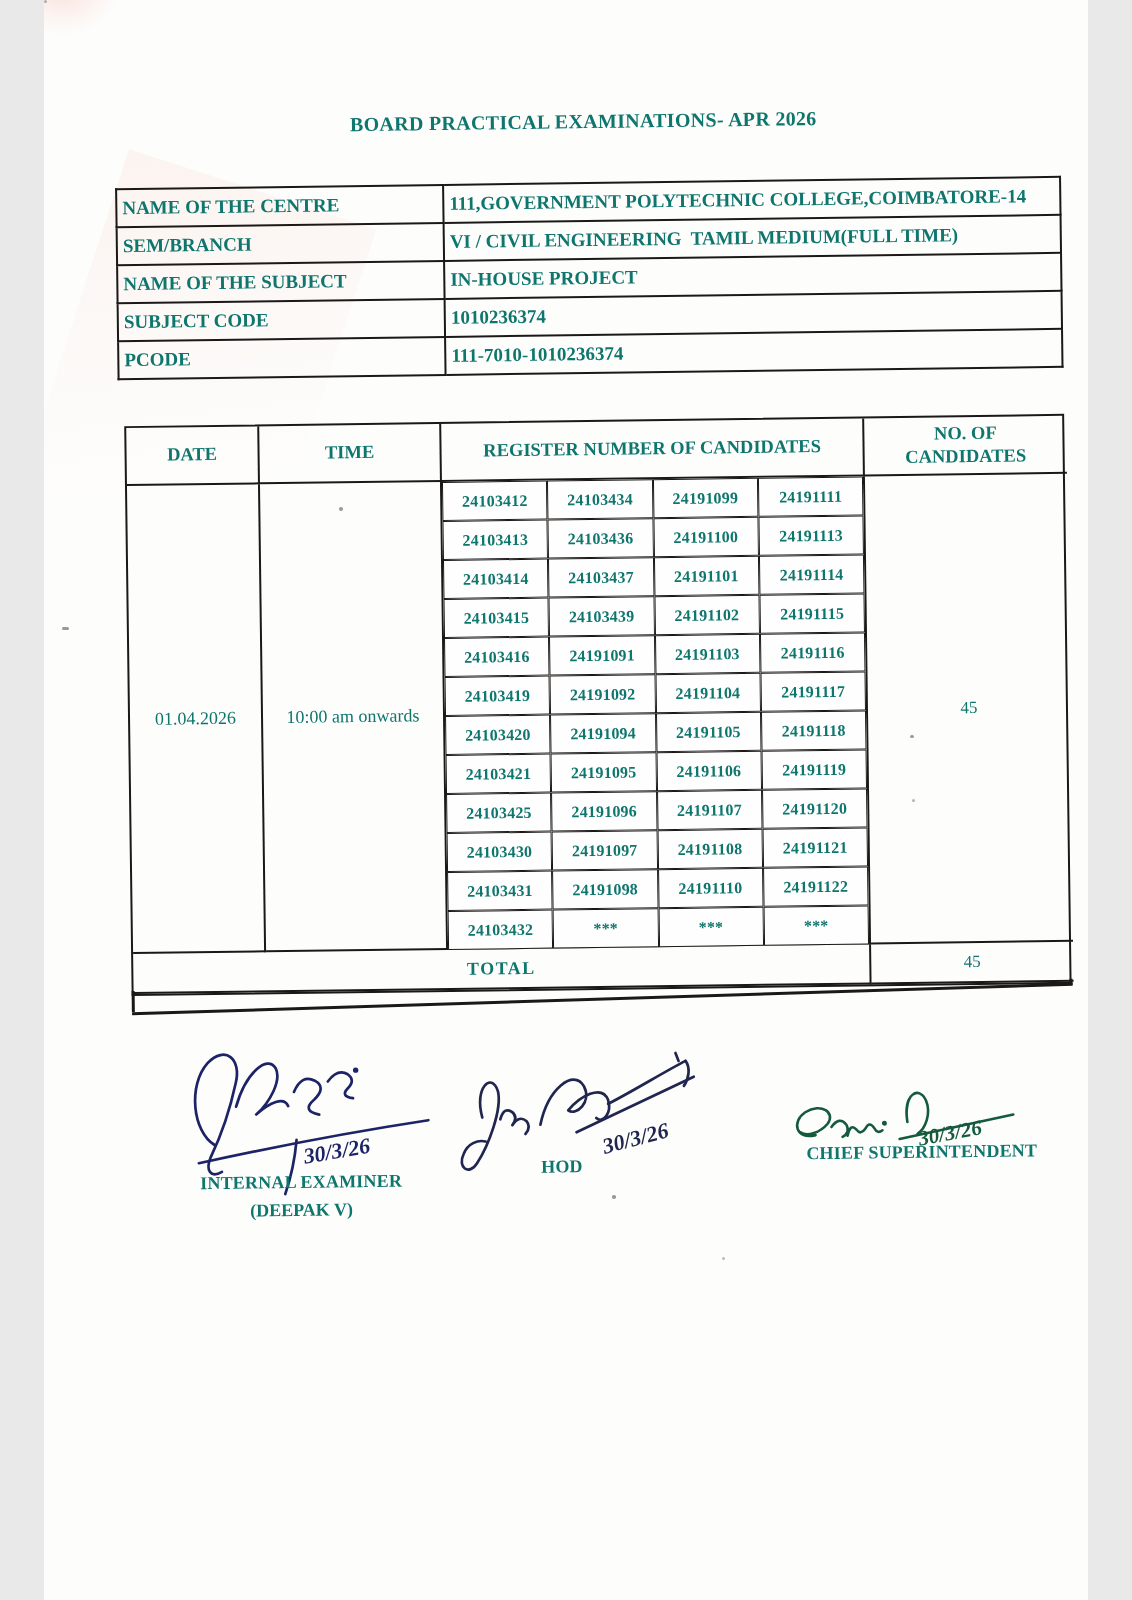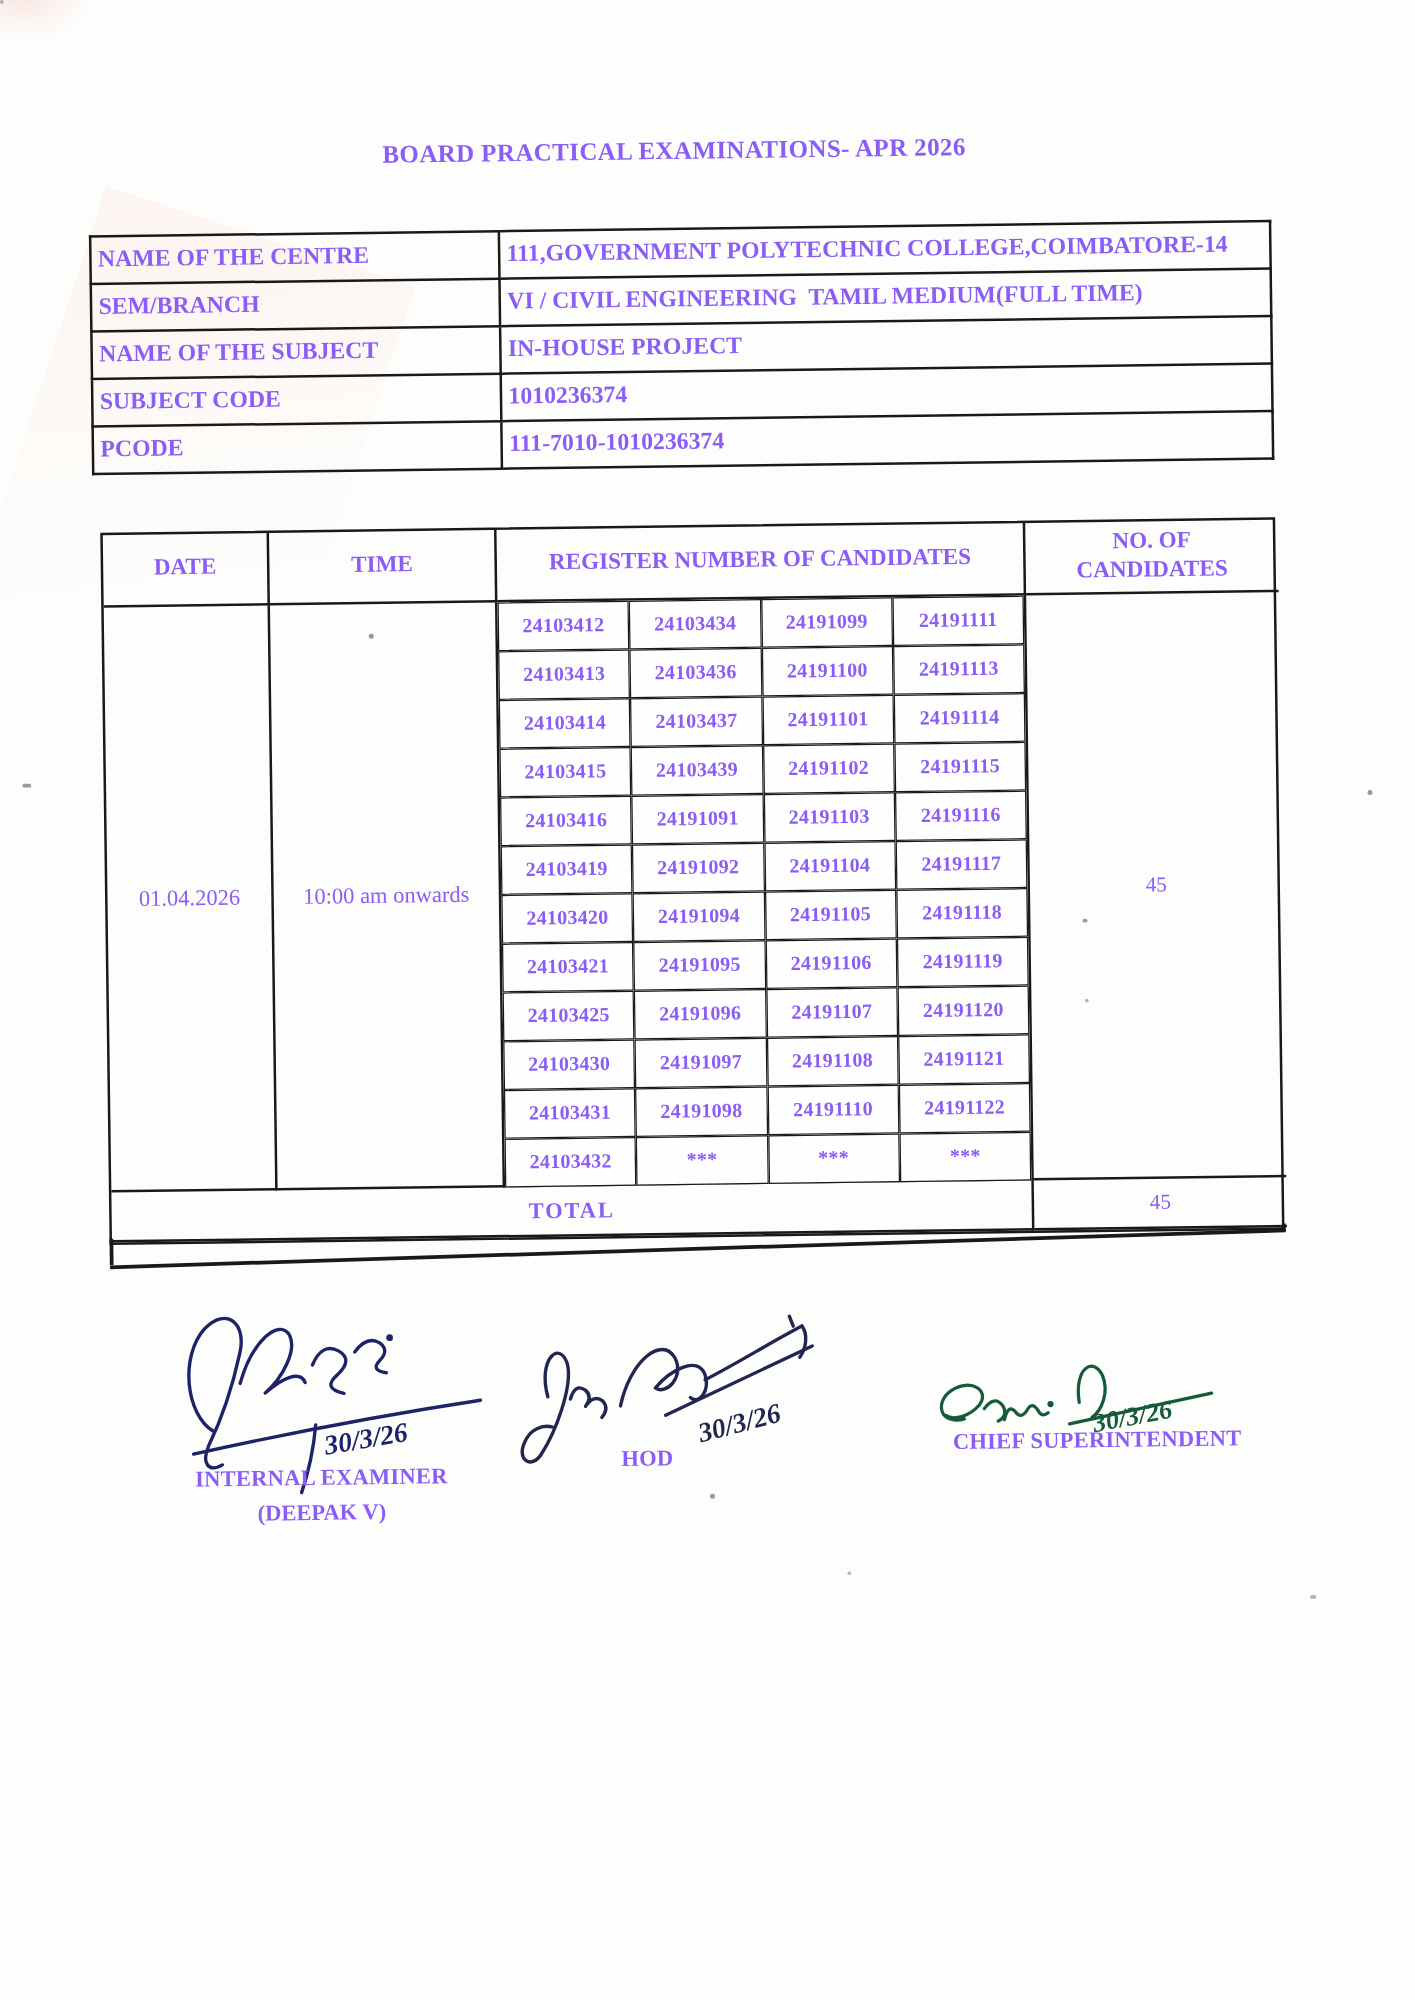--- a/index.html
+++ b/index.html
@@ -1,23 +1,23 @@
 <!DOCTYPE html>
 <html><head>
 <meta charset="utf-8">
 <style>
   html,body{margin:0;padding:0;background:#e9e9e9;}
   .page{
     position:relative;
-    width:1132px;height:1600px;
+    width:1044px;height:1600px;
     margin:0 auto;
     background:#fdfdfc;
     overflow:hidden;
     font-family:"Liberation Serif","DejaVu Serif",serif;
-    color:#8b5cf6;
+    color:#0f766e;
   }
   
   .smudge-a{
     position:absolute;left:-60px;top:-80px;width:360px;height:560px;
     background:radial-gradient(closest-side at 22% 12%, rgba(240,168,158,.34), rgba(246,205,193,.16) 48%, rgba(255,255,255,0) 72%);
     pointer-events:none;
   }
   .smudge-b{
     position:absolute;left:20px;top:180px;width:260px;height:380px;
     background:linear-gradient(155deg, rgba(247,210,198,.22), rgba(250,235,226,.12) 55%, rgba(255,255,255,0) 75%);

